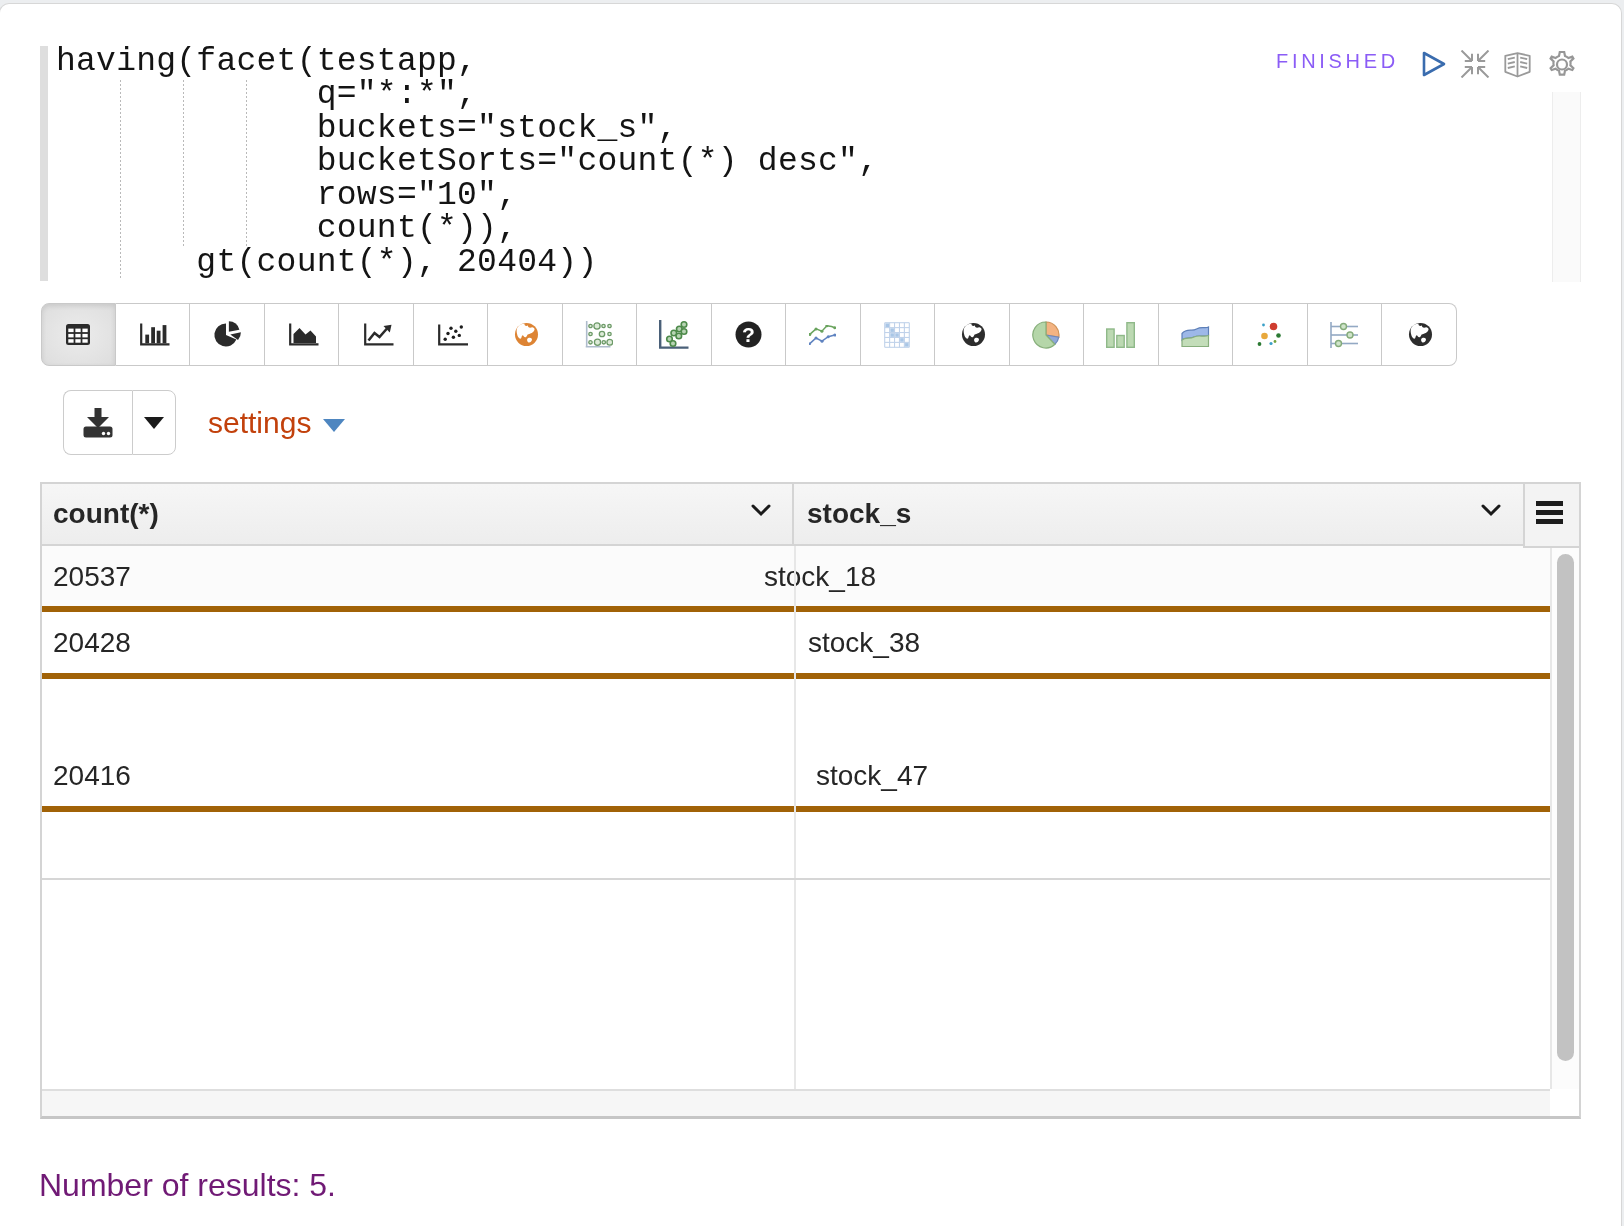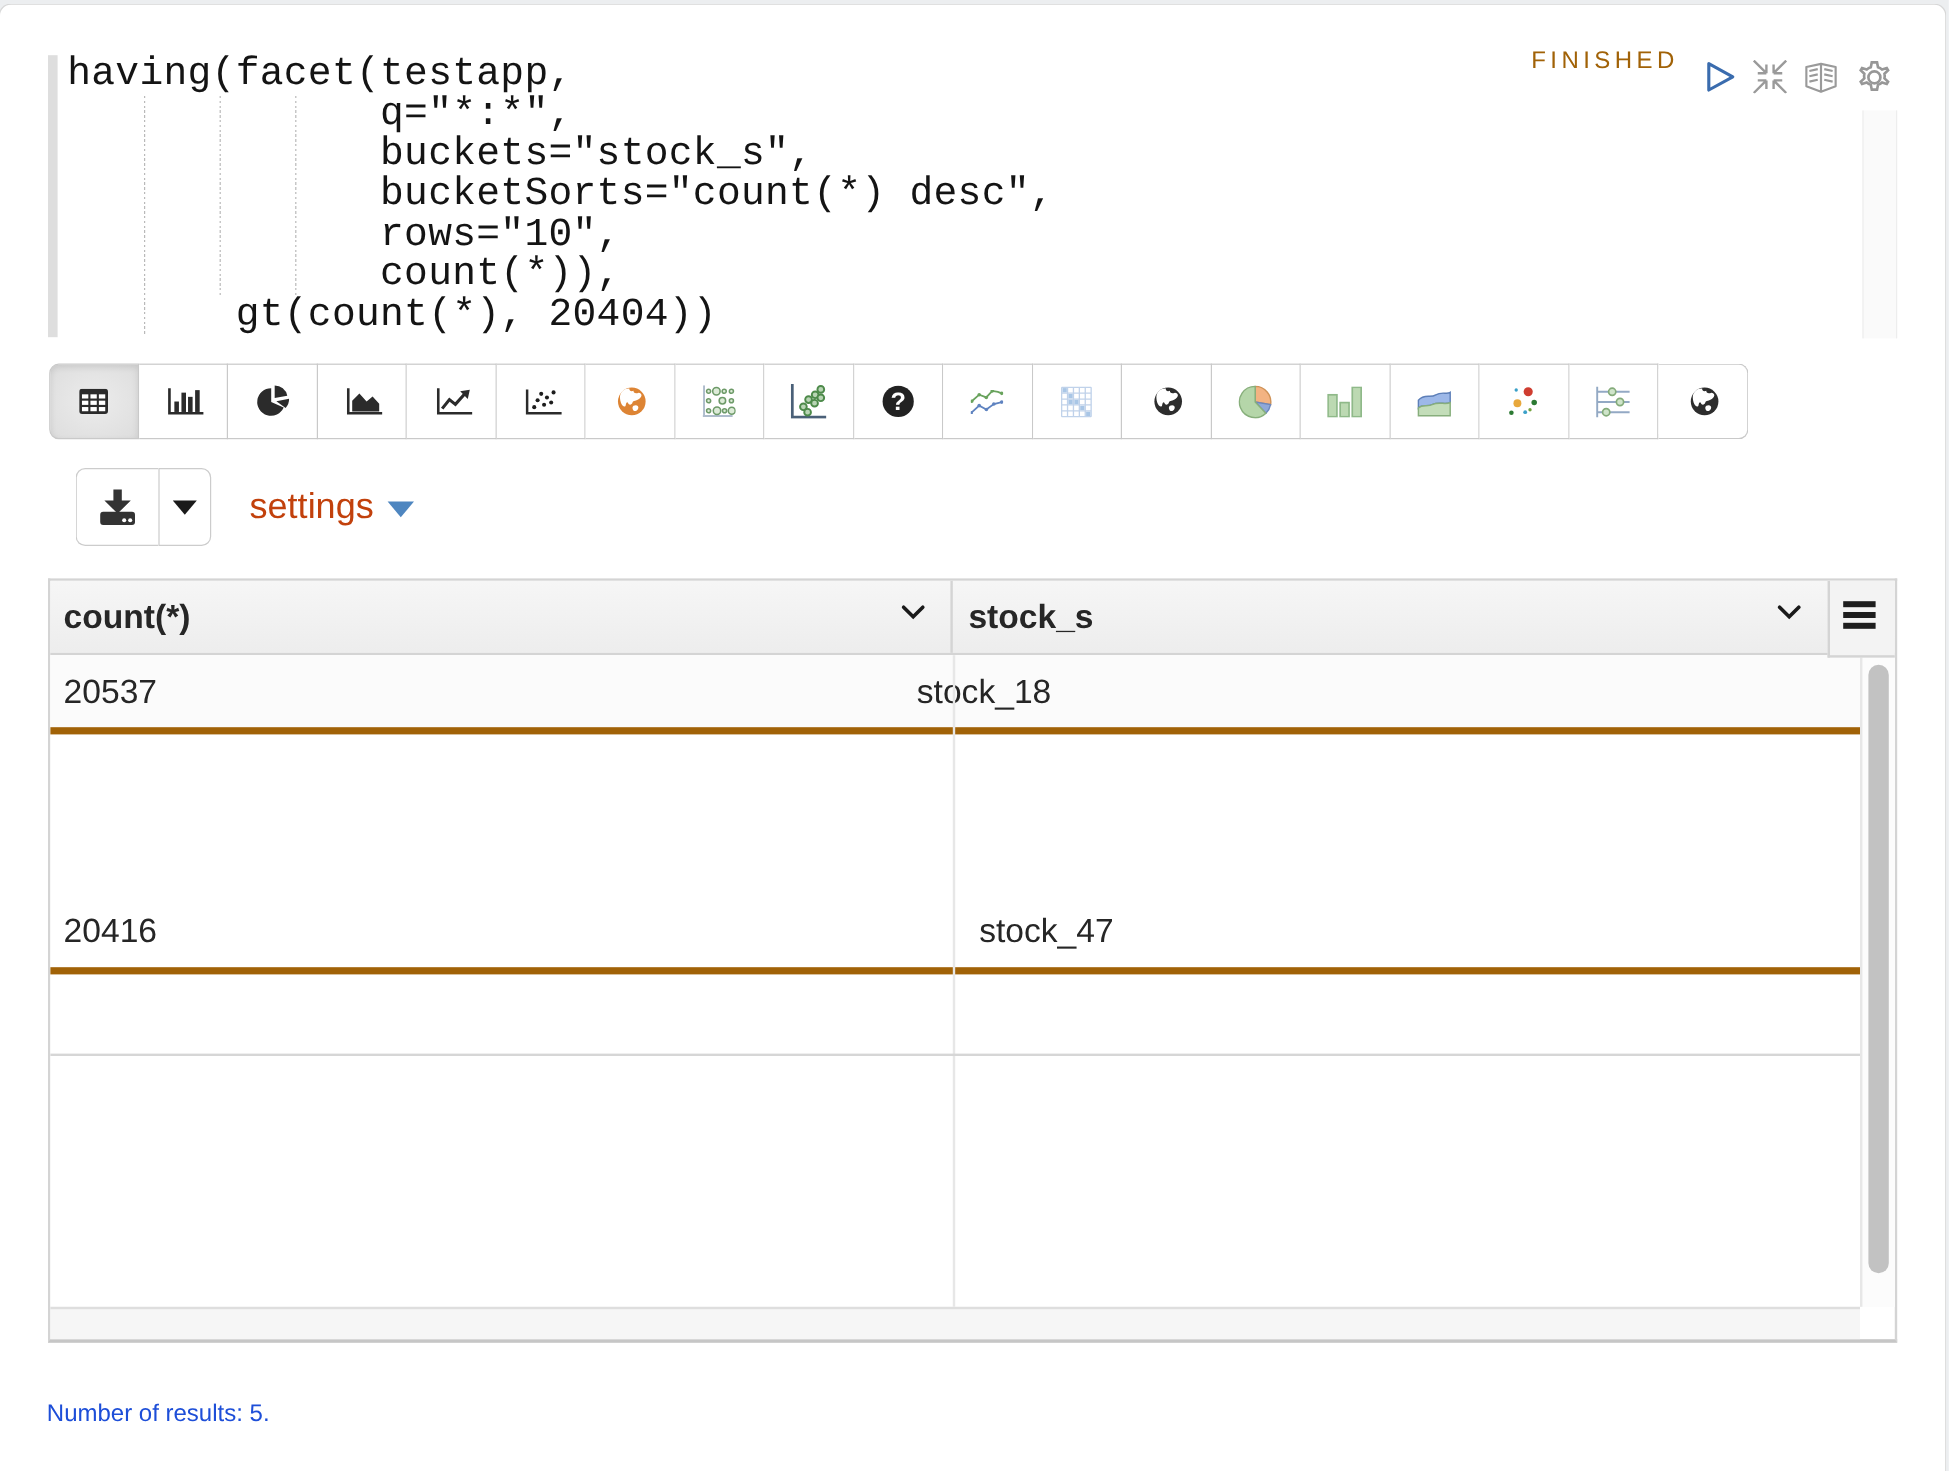--- a/index.html
+++ b/index.html
@@ -21,21 +21,21 @@
     position:absolute; left:56px; top:44.5px; margin:0;
     font-family:"Liberation Mono", monospace;
     font-size:33px; line-height:33.5px; color:#141414;
     letter-spacing:0.25px;
   }
   .iguide { position:absolute; width:1px;
     background-image:repeating-linear-gradient(to bottom,#b9b9b9 0 2px,transparent 2px 4px); }
   .acescroll { position:absolute; left:1552px; top:92px; width:29px; height:190px;
     background:#fafafa; border-left:1px solid #ededed; border-right:1px solid #ededed; }
   
-  .finished { position:absolute; left:1276px; top:40px; font-size:20px; color:#a16207; letter-spacing:3.7px; }
+  .finished { position:absolute; left:1276px; top:50px; font-size:20px; color:#8b5cf6; letter-spacing:3.7px; }
   .sicon { position:absolute; top:49px; }
   
   .toolbar { position:absolute; left:41px; top:303px; height:63px; display:flex; }
   .tbtn {
     width:74.5px; height:63px; background:#fff;
     border:1px solid #c9c9c9; border-left:none;
     display:flex; align-items:center; justify-content:center;
   }
   .tbtn.first { border-left:1px solid #c9c9c9; border-radius:8px 0 0 8px;
     background:radial-gradient(ellipse at center,#ececec 0%,#dddddd 100%); box-shadow:inset 0 2px 5px rgba(0,0,0,0.10); }
@@ -63,21 +63,21 @@
   .hbar { position:absolute; left:11px; width:27px; height:5px; background:#1d1d1d; }
   .rows { position:absolute; left:0; top:62px; width:1537px; height:543px; background:#fff; }
   .grow { position:absolute; left:0; width:1510px; height:66.4px; border-bottom:6px solid #a16207; }
   .grow.odd { background:#fbfbfb; }
   .gcell { position:absolute; top:15px; font-size:28px; color:#262626; }
   .colsep { position:absolute; left:752px; top:62px; width:2px; height:543px; background:#e7e7e7; }
   .rowsend { position:absolute; left:0; top:394px; width:1510px; height:2px; background:#d6d6d6; }
   .vtrack { position:absolute; left:1508px; top:62px; width:29px; height:543px; background:#fcfcfc; border-left:2px solid #e7e7e7; }
   .vthumb { position:absolute; left:1515px; top:70px; width:17px; height:507px; background:#c2c2c2; border-radius:9px; }
   .hstrip { position:absolute; left:0; top:605px; width:1508px; height:27px; background:#f6f6f6; border-top:2px solid #dedede; }
-  .nres { position:absolute; left:39px; top:1167px; font-size:20px; color:#1d4ed8; }
+  .nres { position:absolute; left:39px; top:1167px; font-size:32px; color:#701a75; }
 </style>
 </head>
 <body>
   <div class="card"></div>
 
   <div class="gutter"></div>
   <pre class="code">having(facet(testapp,
              q="*:*",
              buckets="stock_s",
              bucketSorts="count(*) desc",
@@ -371,20 +371,24 @@
         <svg class="chev" style="left:685px" width="20" height="13" viewBox="0 0 20 13">
           <path d="M2 2 L10 10 L18 2" fill="none" stroke="#1a1a1a" stroke-width="3" stroke-linecap="round"></path>
         </svg>
       </div>
     </div>
     <div class="rows">
       <div class="grow odd" style="top:0">
         <div class="gcell" style="left:11px">20537</div>
         <div class="gcell" style="left:722px">stock_18</div>
       </div>
+      <div class="grow" style="top:66.4px">
+        <div class="gcell" style="left:11px">20428</div>
+        <div class="gcell" style="left:766px">stock_38</div>
+      </div>
       <div class="grow" style="top:199.2px">
         <div class="gcell" style="left:11px">20416</div>
         <div class="gcell" style="left:774px">stock_47</div>
       </div>
     </div>
     <div class="colsep"></div>
     <div class="rowsend"></div>
     <div class="vtrack"></div>
     <div class="vthumb"></div>
     <div class="hstrip"></div>

